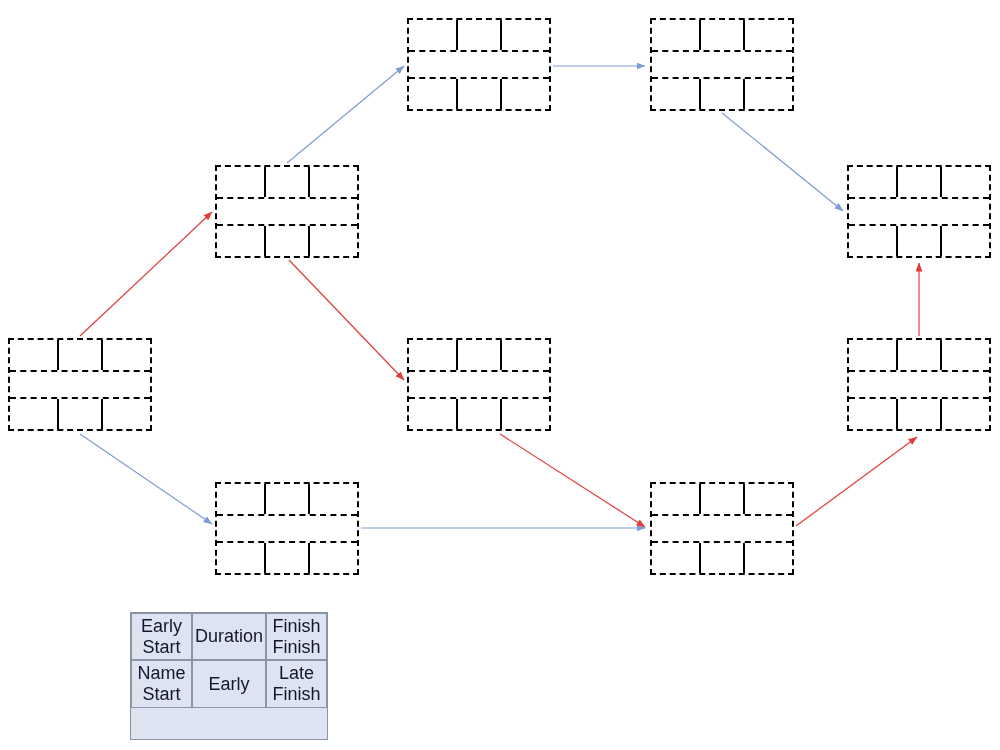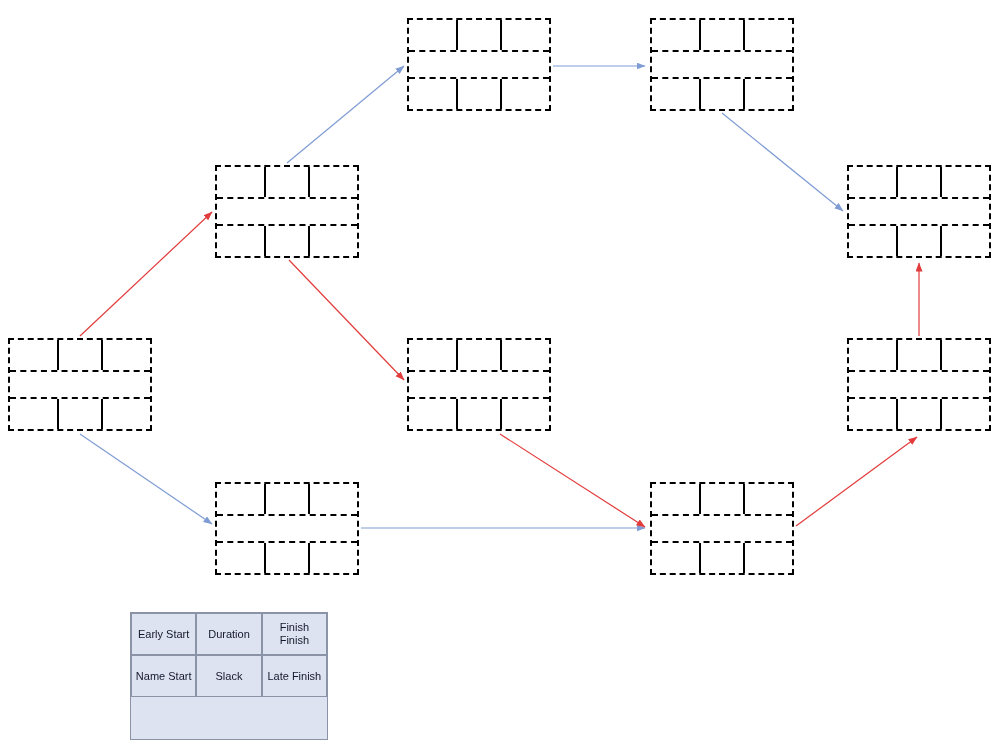--- a/index.html
+++ b/index.html
@@ -55,21 +55,21 @@
     position: absolute;
     left: 130px; top: 612px;
     width: 198px; height: 128px;
     display: grid;
     grid-template-columns: 1fr 1fr 1fr;
     grid-template-rows: 1fr 1fr 1fr;
     background: var(--legend-bg, #dde3f0);
     border: 1px solid var(--legend-border, #8a94a6);
     box-sizing: border-box;
     color: var(--legend-text, #16162c);
-    font-size: 11px;
+    font-size: 18px;
   }
   .lcell {
     display: flex;
     align-items: center;
     justify-content: center;
     text-align: center;
     line-height: 1.15;
     border: 1px solid var(--legend-border, #8a94a6);
     box-sizing: border-box;
     padding: 2px;
@@ -190,17 +190,17 @@
     <div class="cell bl">19.51</div>
     <div class="cell bm">0</div>
     <div class="cell br">19.51</div>
   </div>
 
   <div class="legend">
     <div class="lcell">Early Start</div>
     <div class="lcell">Duration</div>
     <div class="lcell">Finish Finish</div>
     <div class="lcell">Name Start</div>
-    <div class="lcell">Slack</div>
+    <div class="lcell">Early</div>
     <div class="lcell">Late Finish</div>
   </div>
 
 </div>
 
 </body></html>

